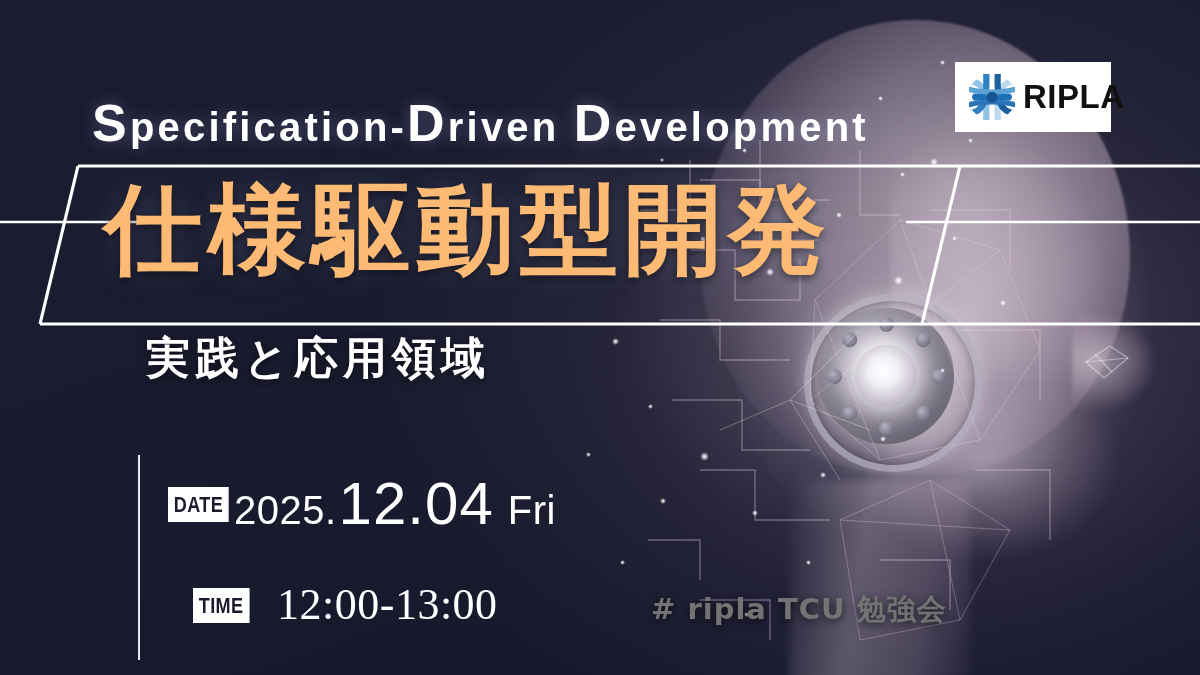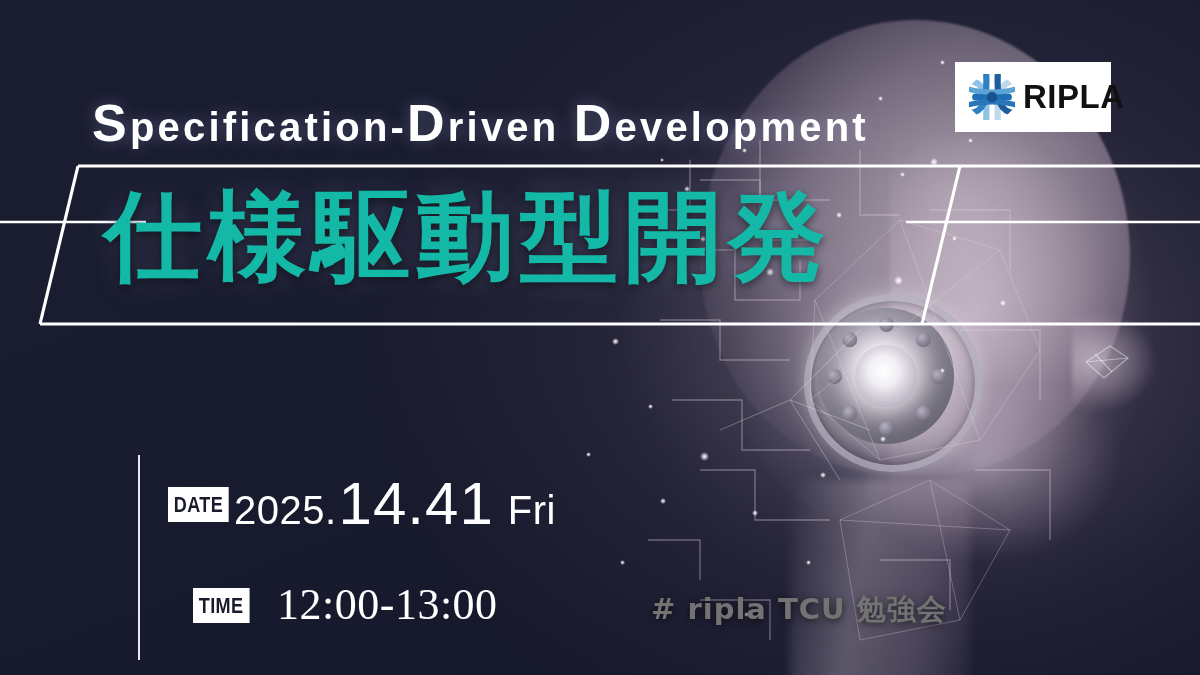--- a/index.html
+++ b/index.html
@@ -164,26 +164,26 @@
     text-align: center;
   }
   .eng-title .cap { font-size: 52px; }
 
   
   .frame { position: absolute; left: 0; top: 160px; width: 1200px; height: 170px; }
 
   .jp-title {
     position: absolute;
     left: 104px; top: 188px;
-    font-family: Liberation Serif, serif;
+    font-family: Liberation Mono, monospace;
     font-weight: 700;
     font-size: 98px;
     line-height: 1;
     letter-spacing: 6px;
-    color: #14b8a6;
+    color: #fdba74;
     white-space: nowrap;
     text-shadow: 0 3px 10px rgba(0,0,0,0.55), 0 0 26px rgba(180,190,240,0.22);
   }
 
   .jp-sub {
     position: absolute;
     left: 146px; top: 336px;
     font-family: "DejaVu Sans", "Liberation Sans", sans-serif;
     font-weight: 700;
     font-size: 44px;
@@ -391,30 +391,31 @@
       <path d="M78 6 L40 164"></path>
       <path d="M960 6 L922 164"></path>
     </g>
     <g stroke="#ffffff" stroke-width="2.4" fill="none">
       <path d="M0 62 L146 62"></path>
       <path d="M906 62 L1200 62"></path>
     </g>
   </svg>
 
   <div class="jp-title">仕様駆動型開発</div>
+  <div class="jp-sub">実践と応用領域</div>
 
   <div class="info-rule"></div>
 
   <div class="info-row date">
     <span class="chip-wrap">
       <span class="chip">DATE</span>
     </span>
     <span class="date-val">
       <span class="date-year">2025.</span>
-      <span class="date-main">14.41</span>
+      <span class="date-main">12.04</span>
       <span class="date-dow">Fri</span>
     </span>
   </div>
 
   <div class="info-row time">
     <span class="chip-wrap">
       <span class="chip">TIME</span>
     </span>
     <span class="time-val">12:00-13:00</span>
   </div>

